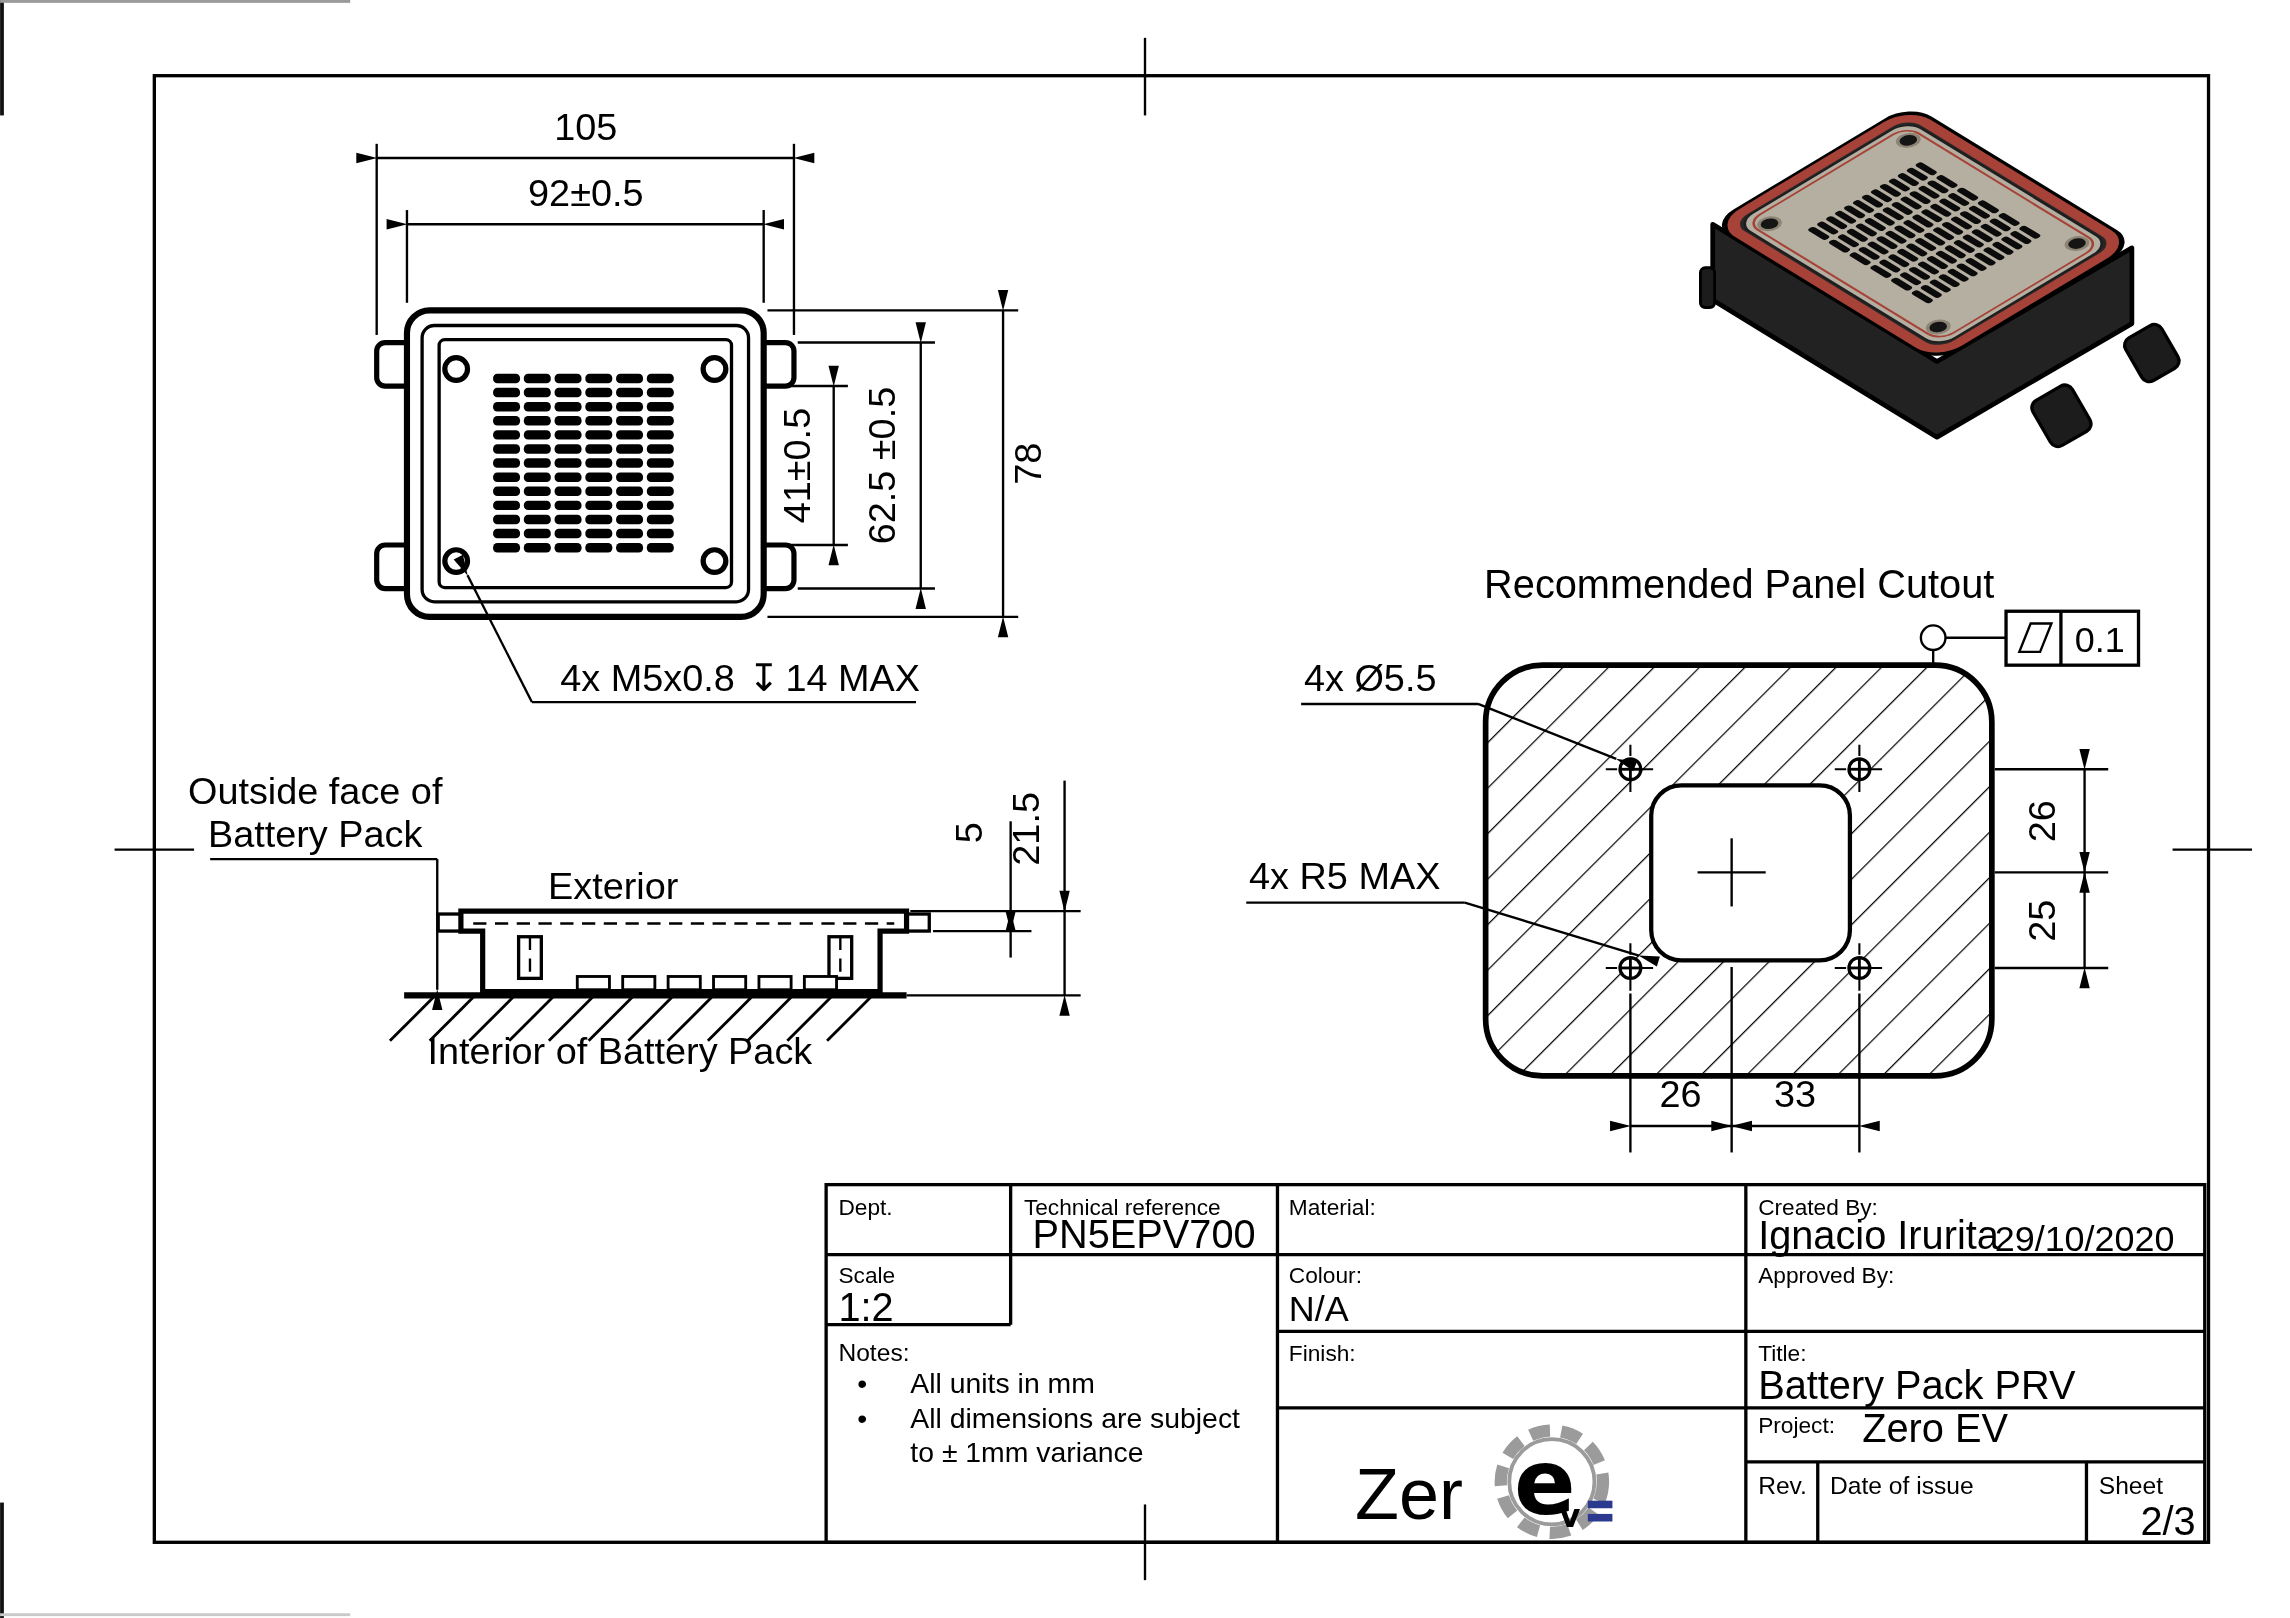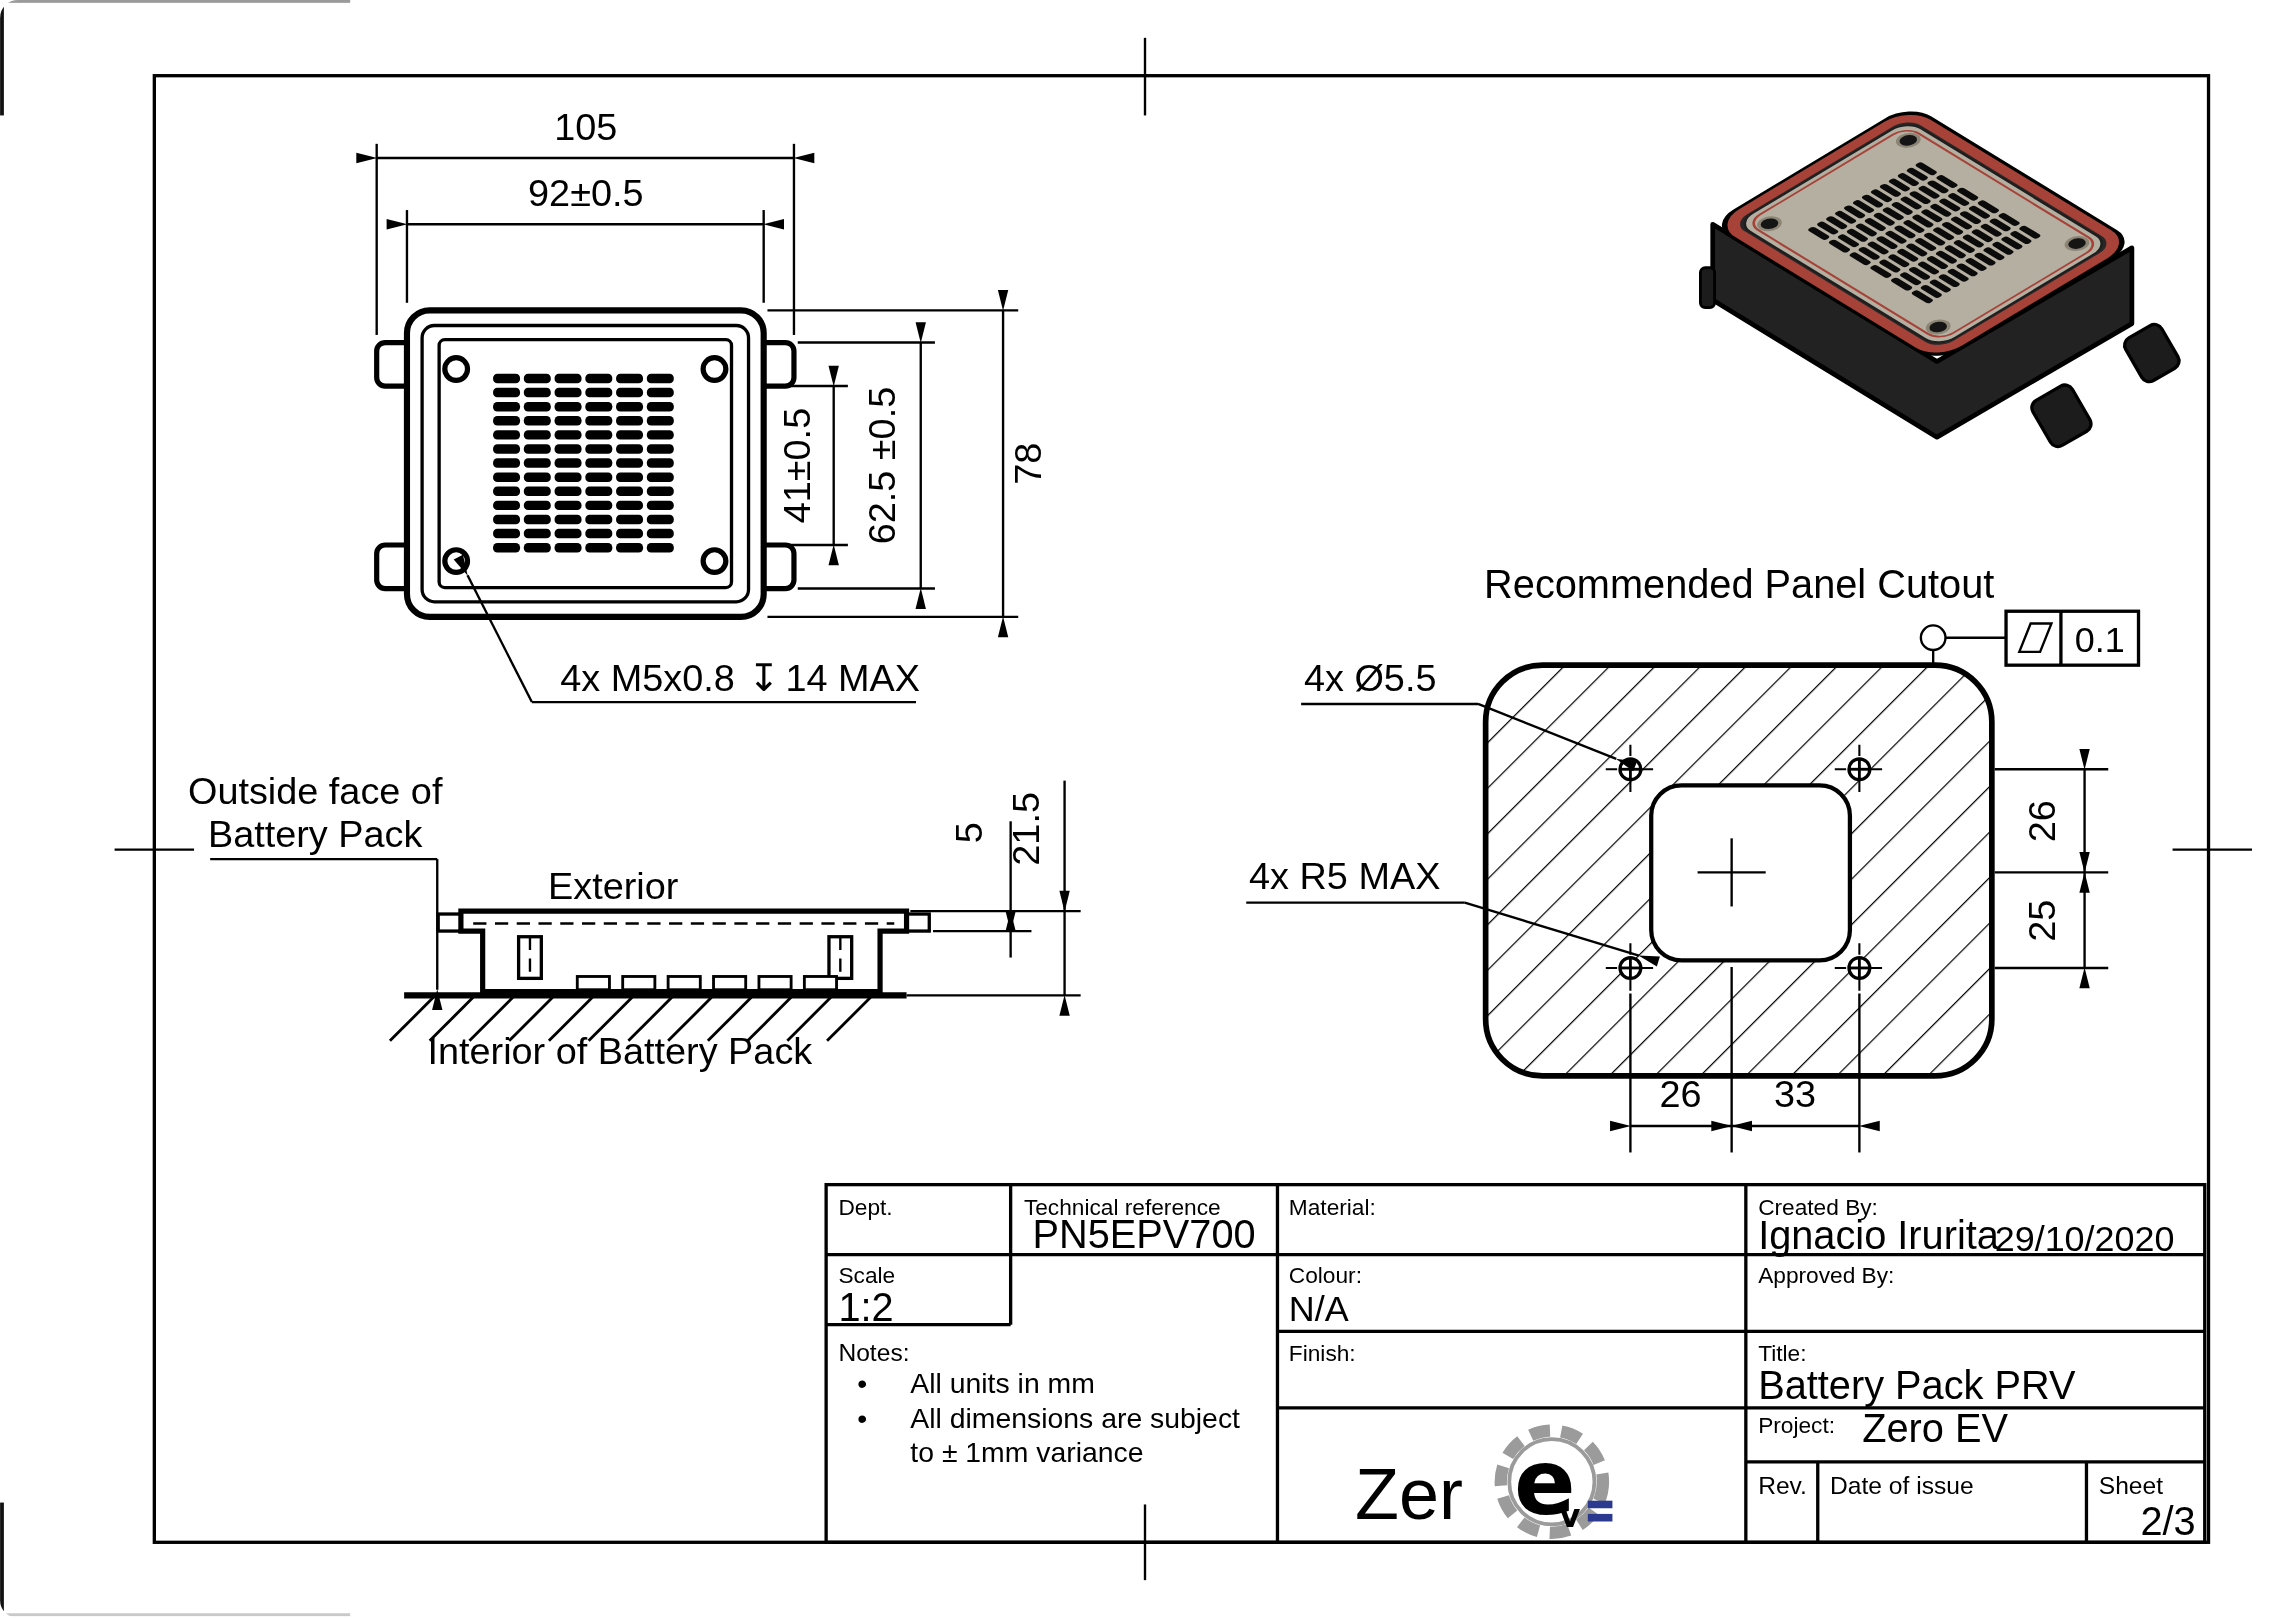--- a/index.html
+++ b/index.html
@@ -1,17 +1,17 @@
 <!DOCTYPE html>
 <html style="font-size:15px"><head>
 <meta charset="utf-8">
 <style>
   html,body{margin:0;padding:0;background:#ffffff;}
   #sheet{position:relative;width:2290px;height:1618px;background:#ffffff;overflow:hidden;
-         font-family:"Liberation Sans", sans-serif;border-radius:18px;}
+         font-family:"Liberation Sans", sans-serif;}
   svg text{fill:#000;font-family:"Liberation Sans", sans-serif;}
   .lbl{font-size:24px;}
   .lbl2{font-size:26px;}
   .val{font-size:42px;}
   .val-sm{font-size:38px;}
   .dimtxt{font-size:40px;}
   .notetxt{font-size:30px;}
   .viewtitle{font-size:42px;}
   .thin{stroke:#000;stroke-width:2.5;fill:none;}
   .med{stroke:#000;stroke-width:3.5;fill:none;}

